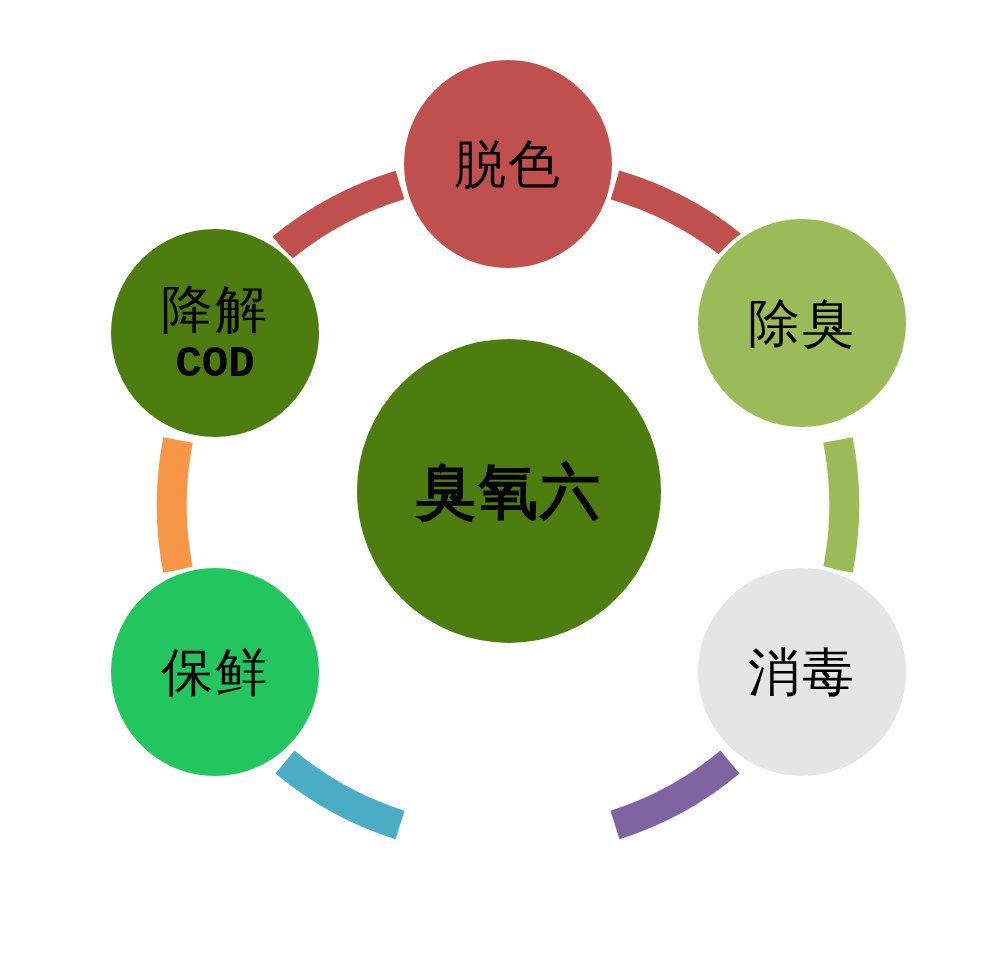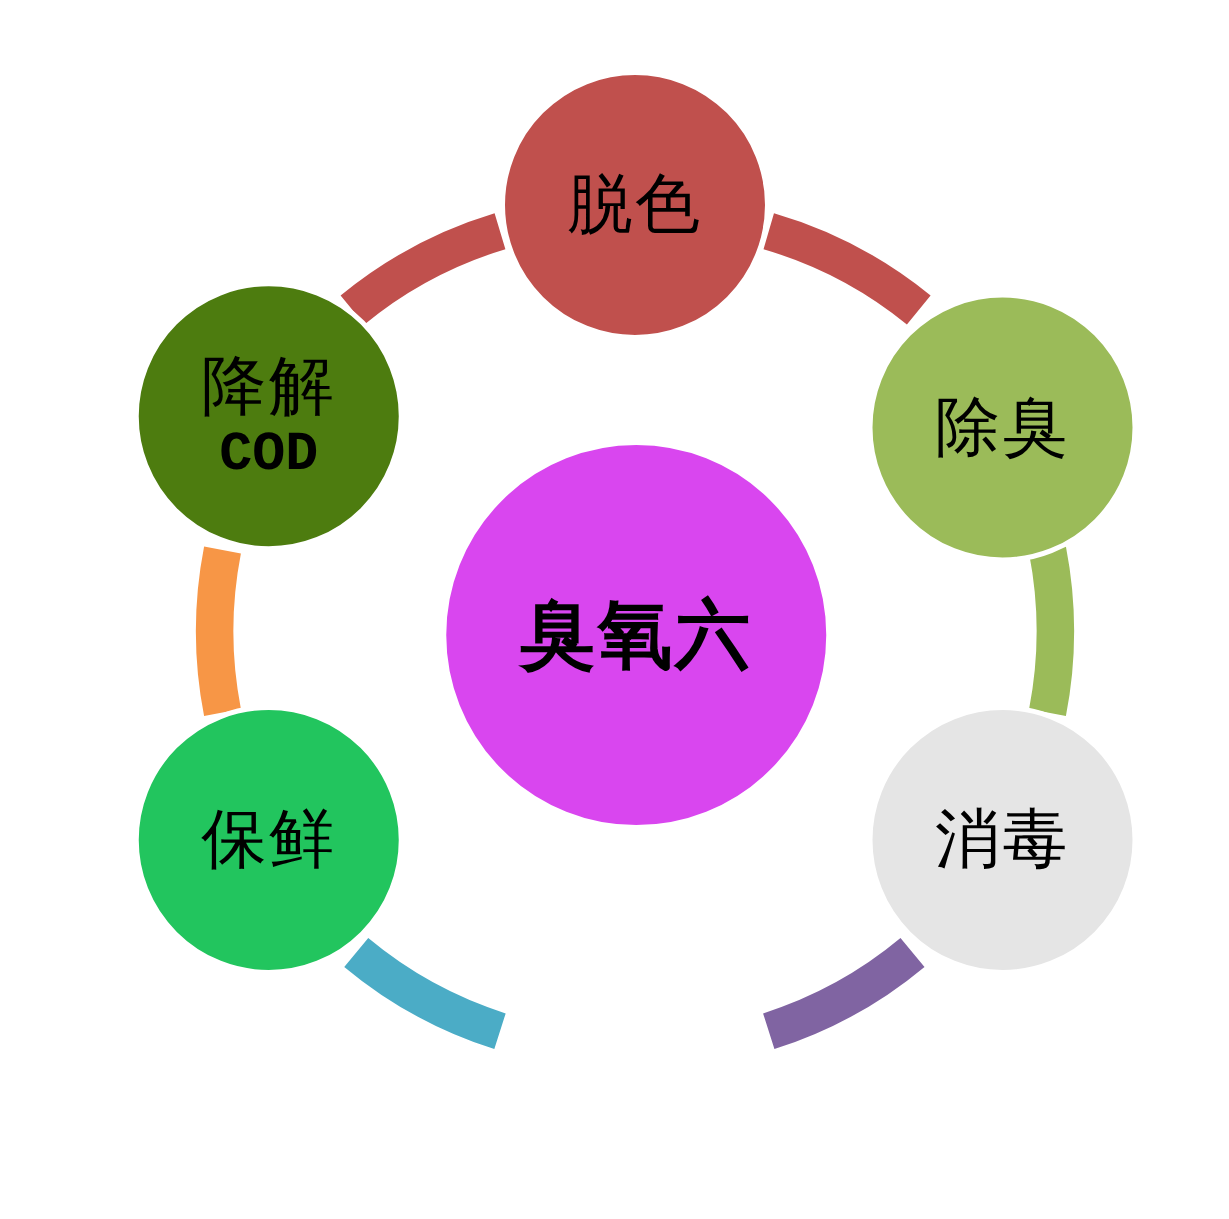--- a/index.html
+++ b/index.html
@@ -53,29 +53,29 @@
       <path d="M 730 762 A 340 340 0 0 1 615 825" stroke="#8064a2"></path>
 
       <path d="M 400 825 A 340 340 0 0 1 285 762" stroke="#4bacc6"></path>
 
       <path d="M 178 570 A 340 340 0 0 1 178 440" stroke="#f79646"></path>
 
       <path d="M 282 248 A 340 340 0 0 1 400 185" stroke="#c0504d"></path>
     </g>
   </svg>
 
-  <div class="node" style="left:353px; top:352px; width:312px; height:312px; background:#d946ef;gap:37px;">
+  <div class="node" style="left:353px; top:335px; width:312px; height:312px; background:#4d7c0f;gap:37px;">
     <span class="center-label">臭氧六</span>
   </div>
 
   <div class="node" style="left:400px; top:56px; width:216px; height:216px; background:#c0504d;">
     <span class="node-label">脱色</span>
   </div>
 
-  <div class="node" style="left:694px; top:234px; width:216px; height:216px; background:#9bbb59;">
+  <div class="node" style="left:694px; top:215px; width:216px; height:216px; background:#9bbb59;">
     <span class="node-label">除臭</span>
   </div>
 
   <div class="node" style="left:694px; top:564px; width:216px; height:216px; background:#e5e5e5;">
     <span class="node-label">消毒</span>
   </div>
 
 
   <div class="node" style="left:107px; top:564px; width:216px; height:216px; background:#22c55e;">
     <span class="node-label">保鲜</span>

